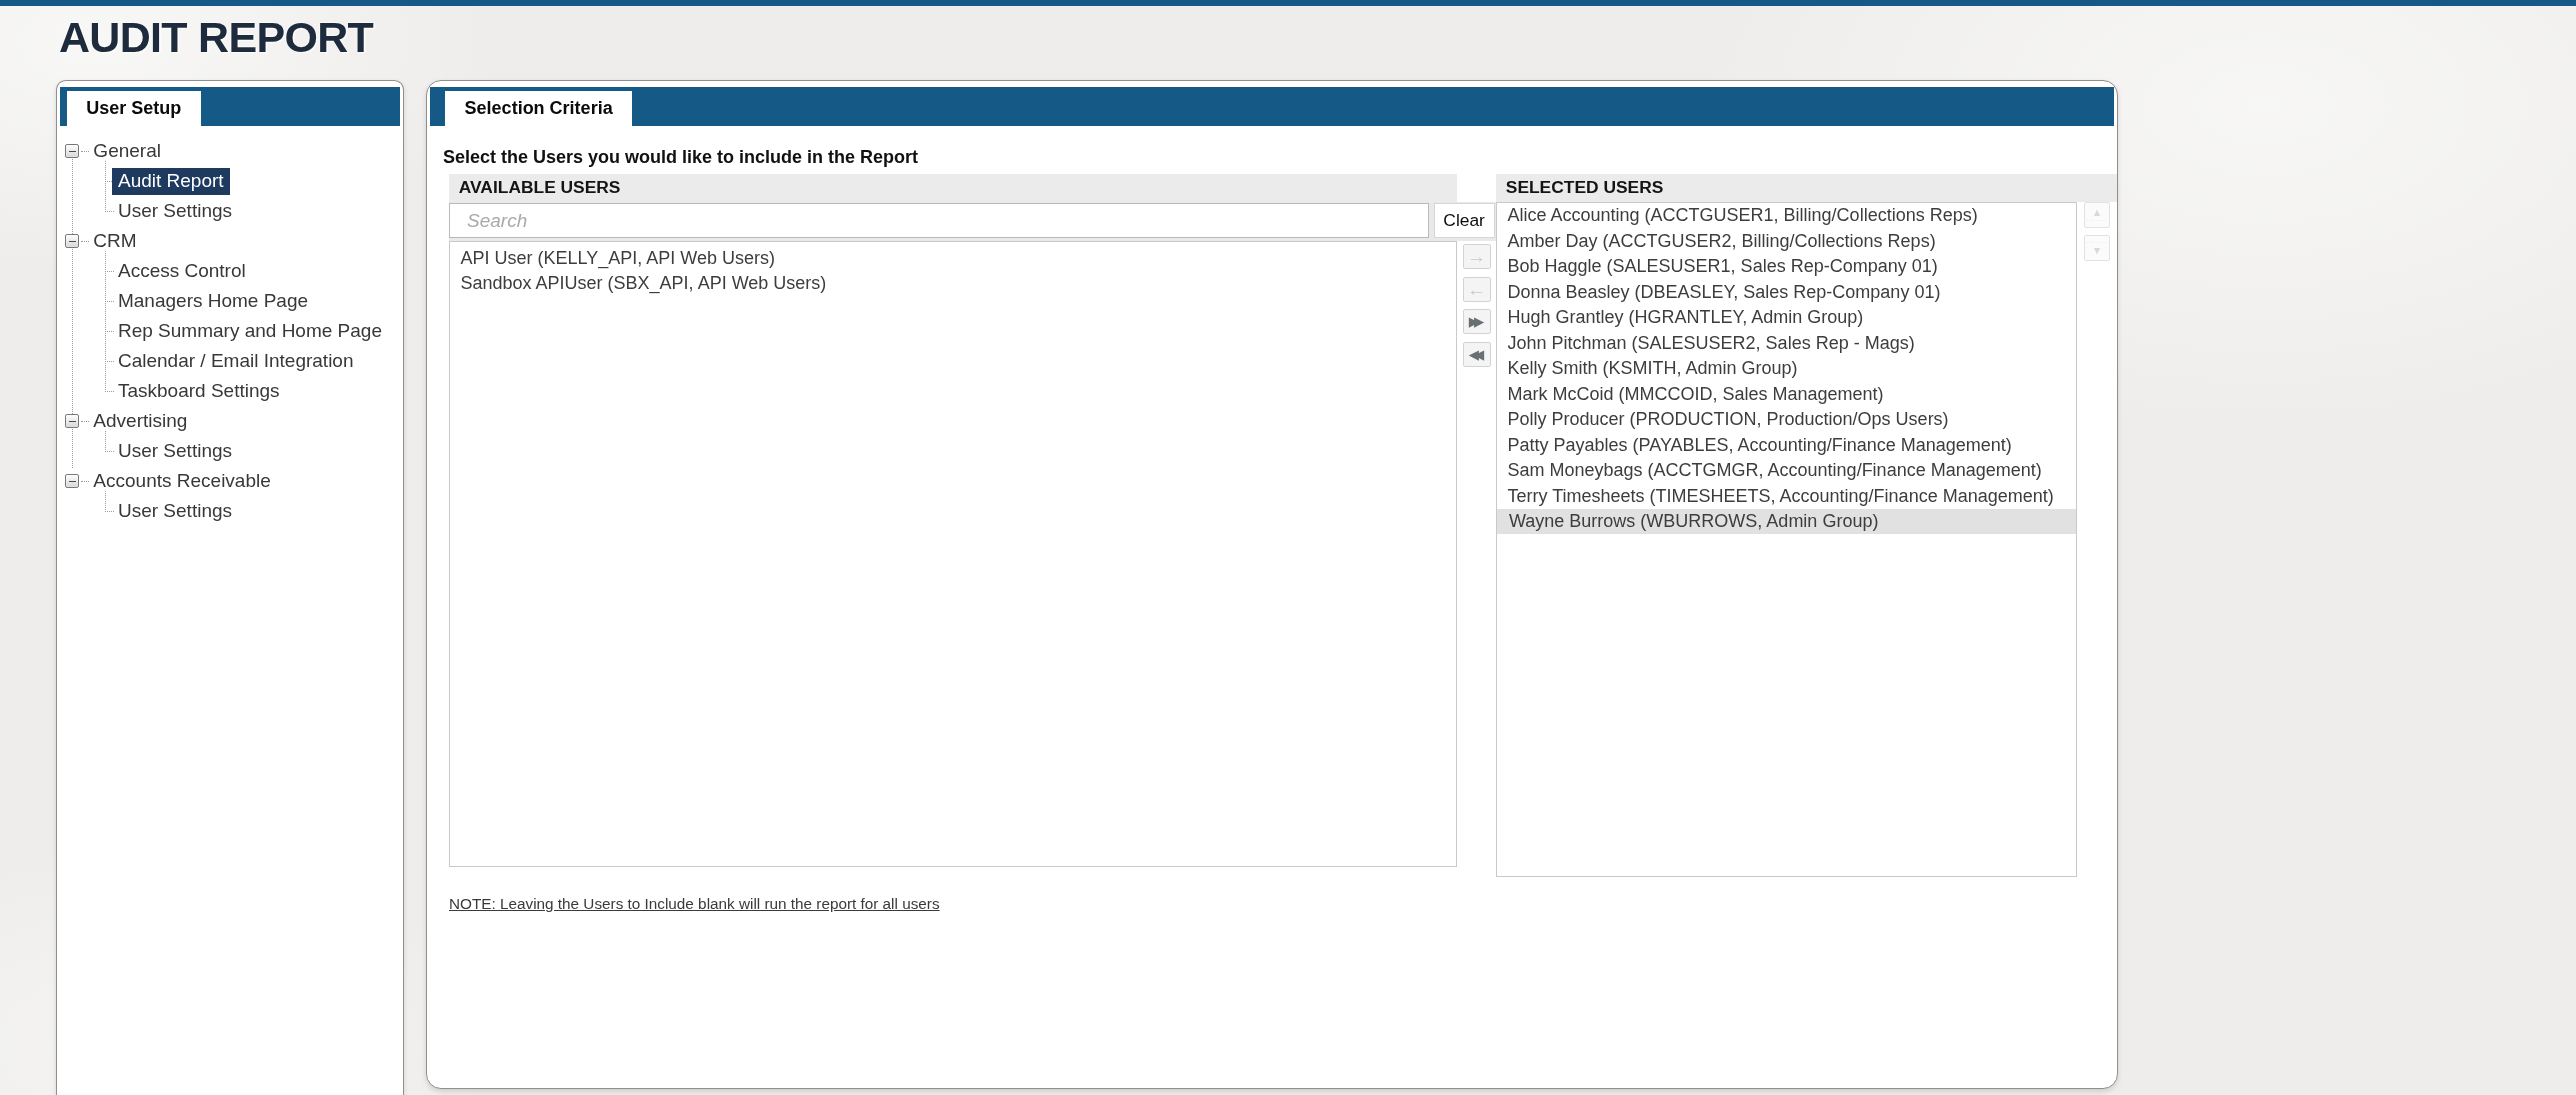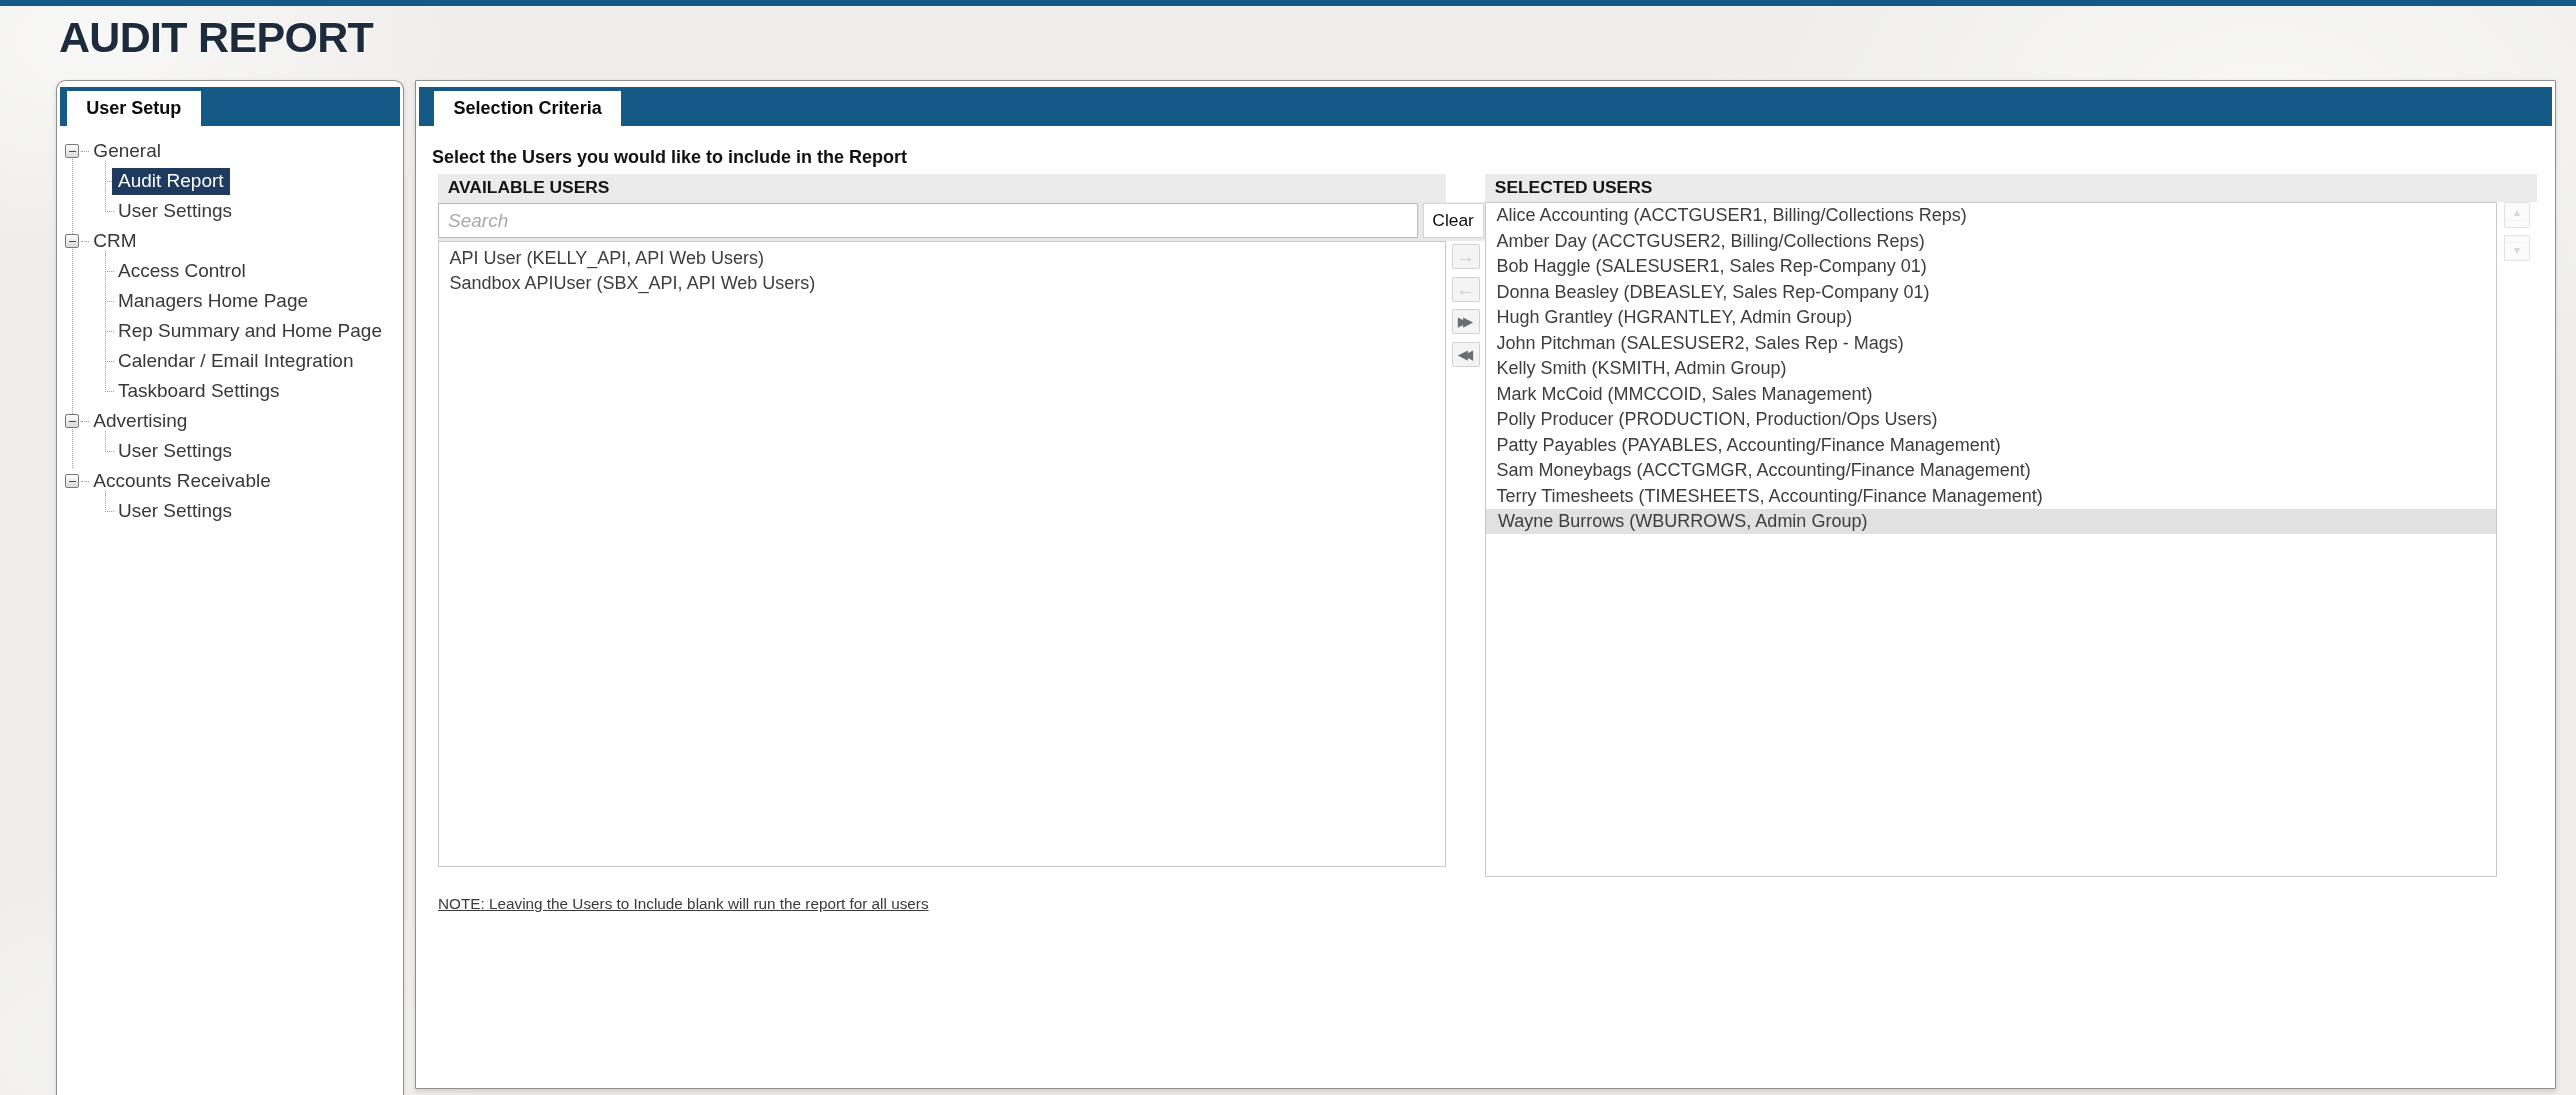--- a/index.html
+++ b/index.html
@@ -14,21 +14,21 @@
     position:relative;
   }
   .top-strip { position:absolute; left:0; top:0; width:2576px; height:6.3px; background:#155a87; }
   .page-title {
     position:absolute; left:59px; top:12.5px;
     font-size:43px; font-weight:900; letter-spacing:-0.7px; color:#1d2b3c;
     text-shadow:1.4px 1.4px 1.4px rgba(255,255,255,.95), -0.7px -0.7px 0.7px rgba(255,255,255,.6);
   }
   .panel { position:absolute; background:#fff; border:1.4px solid #8f8f8f; box-shadow:0 2.1px 5.6px rgba(0,0,0,.12); }
   .sidebar { left:56px; top:80px; width:348px; height:1015px; border-radius:9.8px 9.8px 0 0; border-bottom:none; }
-  .main    { left:415px; top:80px; width:2141px; height:1009px; border-radius:1px; overflow:hidden; }
+  .main    { left:426px; top:80px; width:1692px; height:1009px; border-radius:15px; overflow:hidden; }
   .panel-header { margin:6.3px 2.8px 0 2.8px; height:39px; background:#155a87; display:flex; align-items:flex-end; }
   .tab {
     height:35px; background:#fff; display:flex; align-items:center;
     padding:0 19.5px; font-size:18px; font-weight:bold; color:#0b0b0b; white-space:nowrap;
   }
   .sidebar .tab { margin-left:7px; }
   .main .tab { margin-left:15.3px; }
 
   
   .tree { position:relative; padding:9.8px 0 0 8.4px; font-size:19px; color:#383838; }
@@ -62,21 +62,21 @@
     height:28px; background:#ebebeb; font-size:17.4px; font-weight:bold; color:#141414;
     display:flex; align-items:center; padding-left:9.8px; flex:0 0 auto;
   }
   .col.selected .col-header { margin-right:-40px; }
   .search-row {
     height:39px; background:#e9e9e9; display:flex; align-items:stretch;
     width:1047px; margin-right:-39px; position:relative; z-index:2; flex:0 0 auto;
   }
   .search-input {
     flex:1 1 auto; margin:1.4px 0 2.8px 0; border:1.4px solid #b9b9b9; background:#fff;
-    font-family:inherit; font-size:19px; color:#8b5cf6; padding:0 9px; outline:none; min-width:0;
+    font-family:inherit; font-size:19px; color:#8b5cf6; padding:0 17px; outline:none; min-width:0;
   }
   .search-input::placeholder { color:#a9a9a9; font-style:italic; }
   .clear-btn {
     width:61px; margin:1.4px 1.4px 2.8px 4.2px; background:#fff; border:1.4px solid #d6d6d6;
     font-family:inherit; font-size:17.4px; font-weight:normal; color:#0c0c0c; cursor:pointer;
   }
   .list { background:#fff; border:1.4px solid #c9c9c9; overflow:hidden; }
   .list.available-list { height:626px; padding-top:3.5px; }
   .list.selected-list  { height:675px; }
   .list-row {

